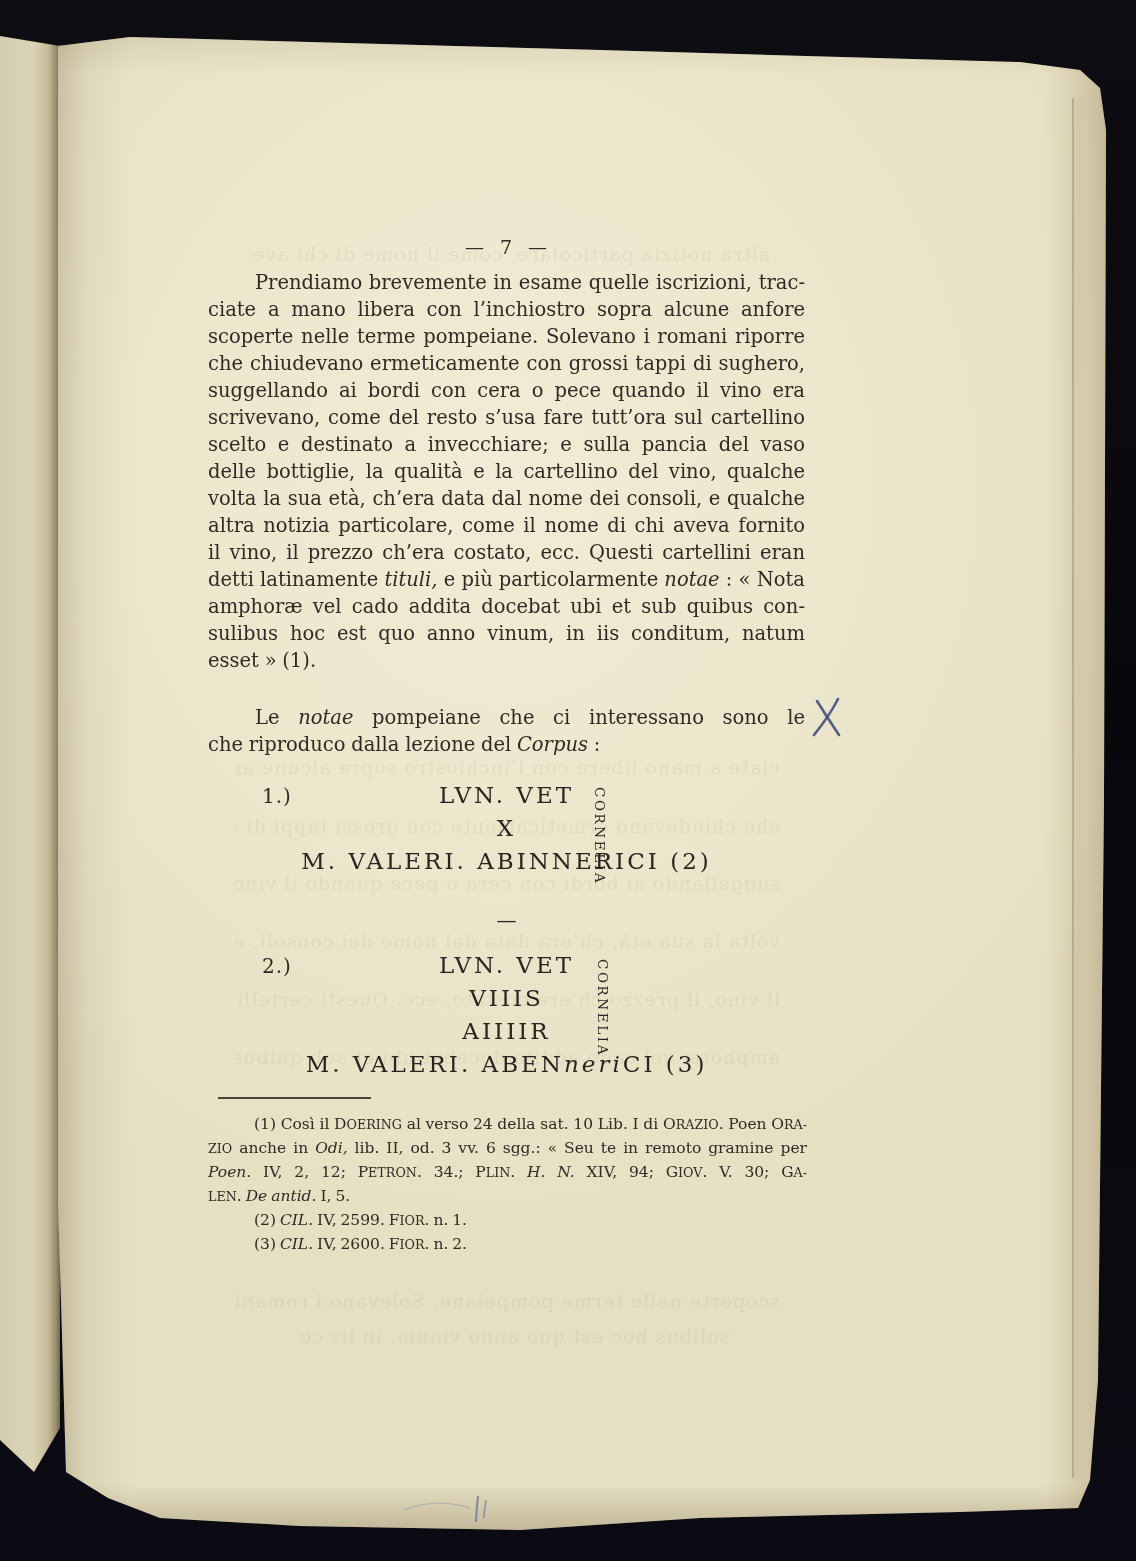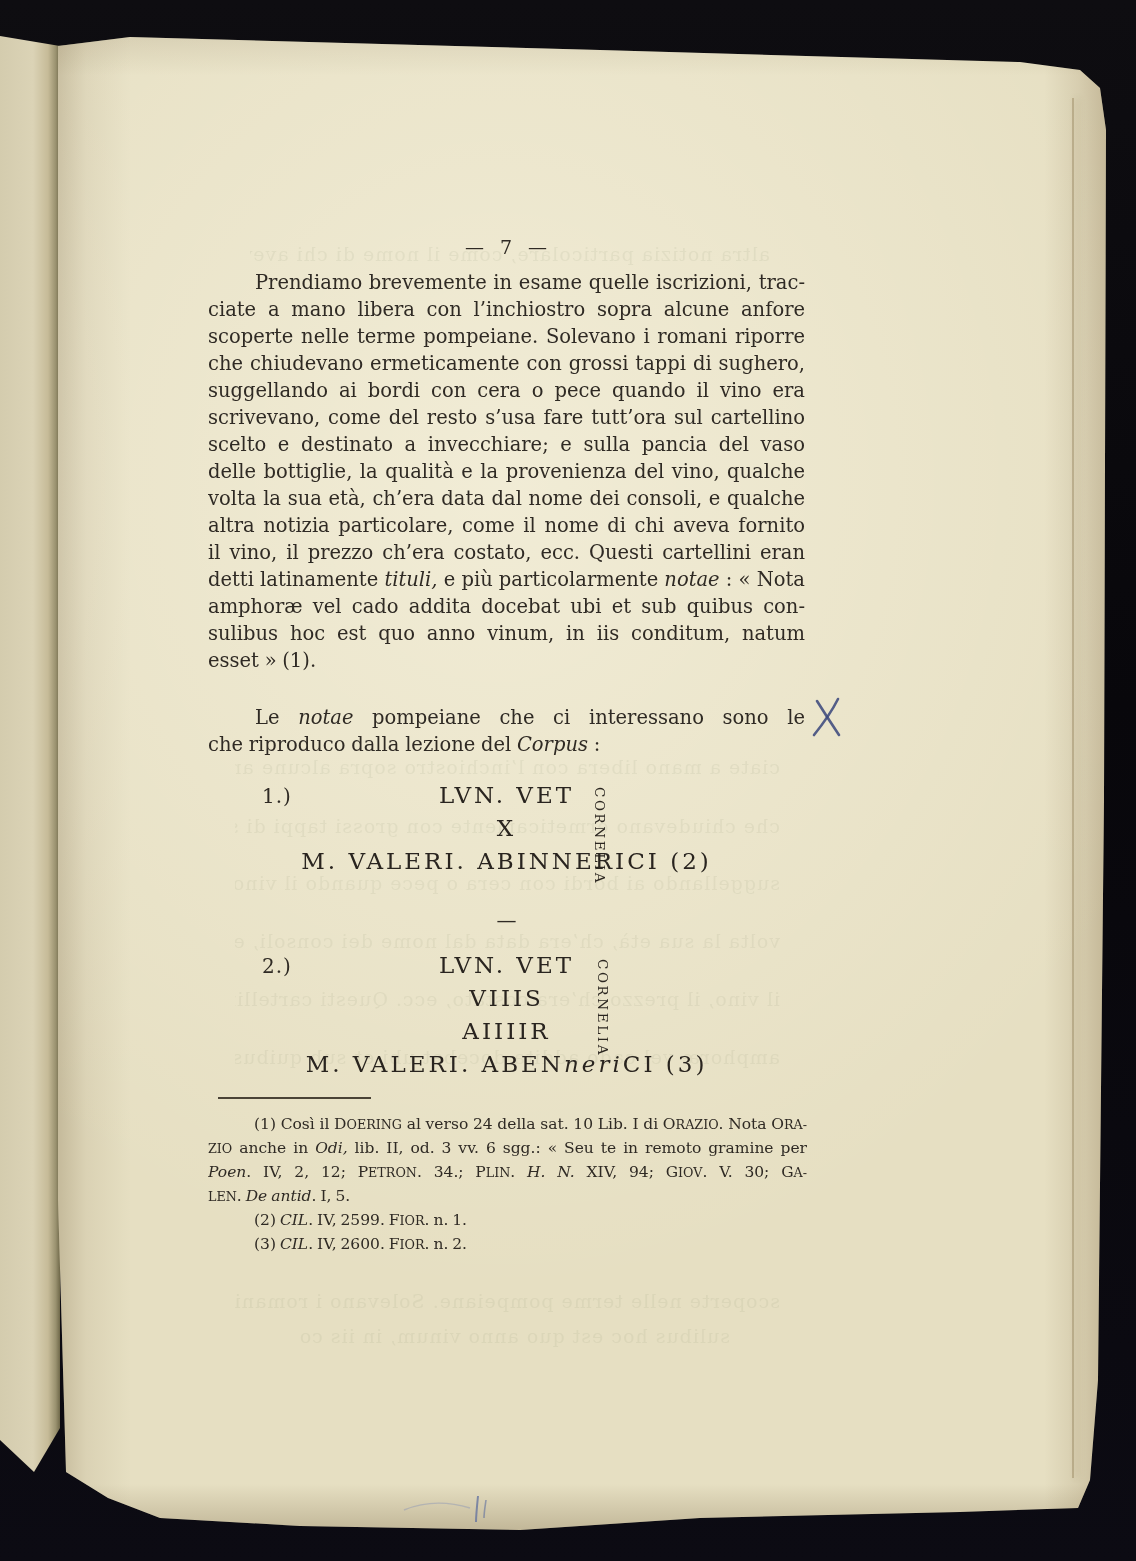--- a/index.html
+++ b/index.html
@@ -90,21 +90,21 @@
     <div class="page-number">— 7 —</div>
 
     <div class="para para1">
         <div class="tline ind just"><span>Prendiamo brevemente in esame quelle iscrizioni, trac-</span></div>
         <div class="tline just"><span>ciate a mano libera con l’inchiostro sopra alcune anfore</span></div>
         <div class="tline just"><span>scoperte nelle terme pompeiane. Solevano i romani riporre</span></div>
         <div class="tline just"><span>che chiudevano ermeticamente con grossi tappi di sughero,</span></div>
         <div class="tline just"><span>suggellando ai bordi con cera o pece quando il vino era</span></div>
         <div class="tline just"><span>scrivevano, come del resto s’usa fare tutt’ora sul cartellino</span></div>
         <div class="tline just"><span>scelto e destinato a invecchiare; e sulla pancia del vaso</span></div>
-        <div class="tline just"><span>delle bottiglie, la qualità e la provenienza del vino, qualche</span></div>
+        <div class="tline just"><span>delle bottiglie, la qualità e la cartellino del vino, qualche</span></div>
         <div class="tline just"><span>volta la sua età, ch’era data dal nome dei consoli, e qualche</span></div>
         <div class="tline just"><span>altra notizia particolare, come il nome di chi aveva fornito</span></div>
         <div class="tline just"><span>il vino, il prezzo ch’era costato, ecc. Questi cartellini eran</span></div>
         <div class="tline just"><span>detti latinamente </span><span class="i">tituli,</span><span> e più particolarmente </span><span class="i">notae</span><span> : « Nota</span></div>
         <div class="tline just"><span>amphoræ vel cado addita docebat ubi et sub quibus con-</span></div>
         <div class="tline just"><span>sulibus hoc est quo anno vinum, in iis conditum, natum</span></div>
         <div class="tline"><span>esset » (1).</span></div>
       </div>
     <div class="para para2">
         <div class="tline ind just"><span>Le </span><span class="i">notae</span><span> pompeiane che ci interessano sono le seguenti,</span></div>
@@ -129,21 +129,21 @@
           <div class="tline"><span>LVN. VET</span></div>
           <div class="tline"><span>VIIIS</span></div>
           <div class="tline"><span>AIIIIR</span></div>
           <div class="tline"><span>M. VALERI. ABEN</span><span class="i">neri</span><span>CI (3)</span></div>
         </div>
       <span class="vert" style="top:10px; left:387px;">CORNELIA</span>
     </div>
 
     <div class="fn-rule"></div>
     <div class="footnotes">
-        <div class="tline ind just"><span>(1) Così il </span><span>D</span><span class="sc">OERING</span><span> al verso 24 della sat. 10 Lib. I di </span><span>O</span><span class="sc">RAZIO</span><span>. Nota </span><span>O</span><span class="sc">RA-</span></div>
+        <div class="tline ind just"><span>(1) Così il </span><span>D</span><span class="sc">OERING</span><span> al verso 24 della sat. 10 Lib. I di </span><span>O</span><span class="sc">RAZIO</span><span>. Poen </span><span>O</span><span class="sc">RA-</span></div>
         <div class="tline just"><span class="sc">ZIO</span><span> anche in </span><span class="i">Odi,</span><span> lib. II, od. 3 vv. 6 sgg.: « Seu te in remoto gramine per</span></div>
         <div class="tline just"><span class="i">Poen</span><span>. IV, 2, 12; </span><span>P</span><span class="sc">ETRON</span><span>. 34.; </span><span>P</span><span class="sc">LIN</span><span>. </span><span class="i">H. N.</span><span> XIV, 94; </span><span>G</span><span class="sc">IOV</span><span>. V. 30; </span><span>G</span><span class="sc">A-</span></div>
         <div class="tline"><span class="sc">LEN</span><span>. </span><span class="i">De antid</span><span>. I, 5.</span></div>
         <div class="tline ind"><span>(2) </span><span class="i">CIL</span><span>. IV, 2599. </span><span>F</span><span class="sc">IOR</span><span>. n. 1.</span></div>
         <div class="tline ind"><span>(3) </span><span class="i">CIL</span><span>. IV, 2600. </span><span>F</span><span class="sc">IOR</span><span>. n. 2.</span></div>
       </div>
 
     <svg class="pen" style="left:810px; top:694px;" width="38" height="46" viewBox="0 0 38 46">
       <path d="M7 7 C 12 15, 21 29, 29 41" stroke="#3d4a7d" stroke-width="2.6" fill="none" stroke-linecap="round" opacity="0.88"></path>
       <path d="M28 5 C 23 15, 12 31, 4 41" stroke="#3d4a7d" stroke-width="2.6" fill="none" stroke-linecap="round" opacity="0.88"></path>

